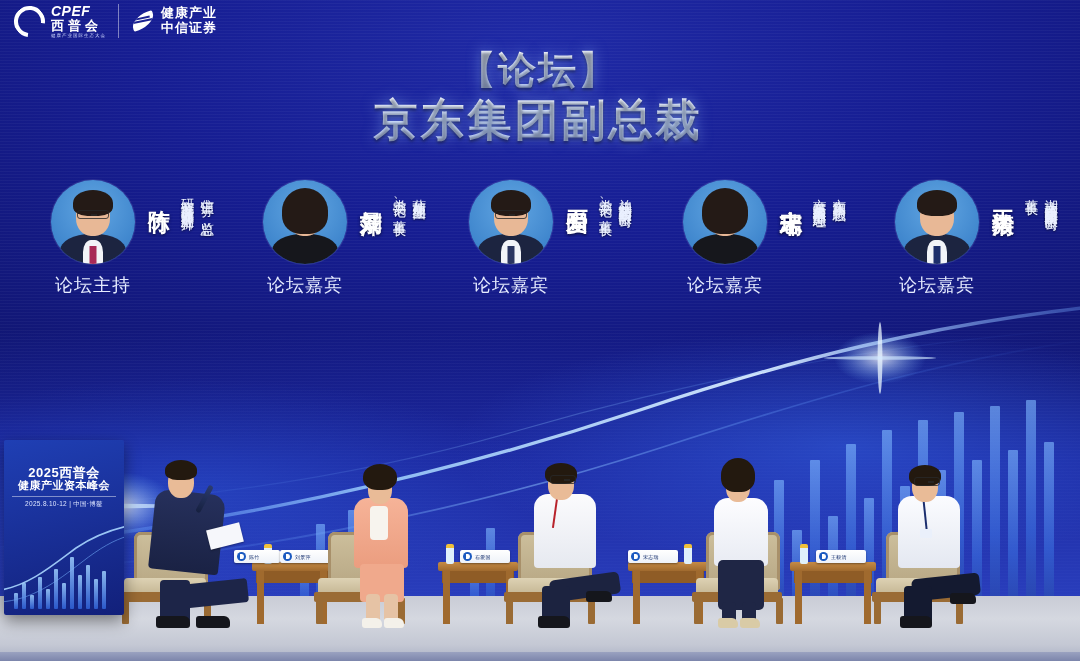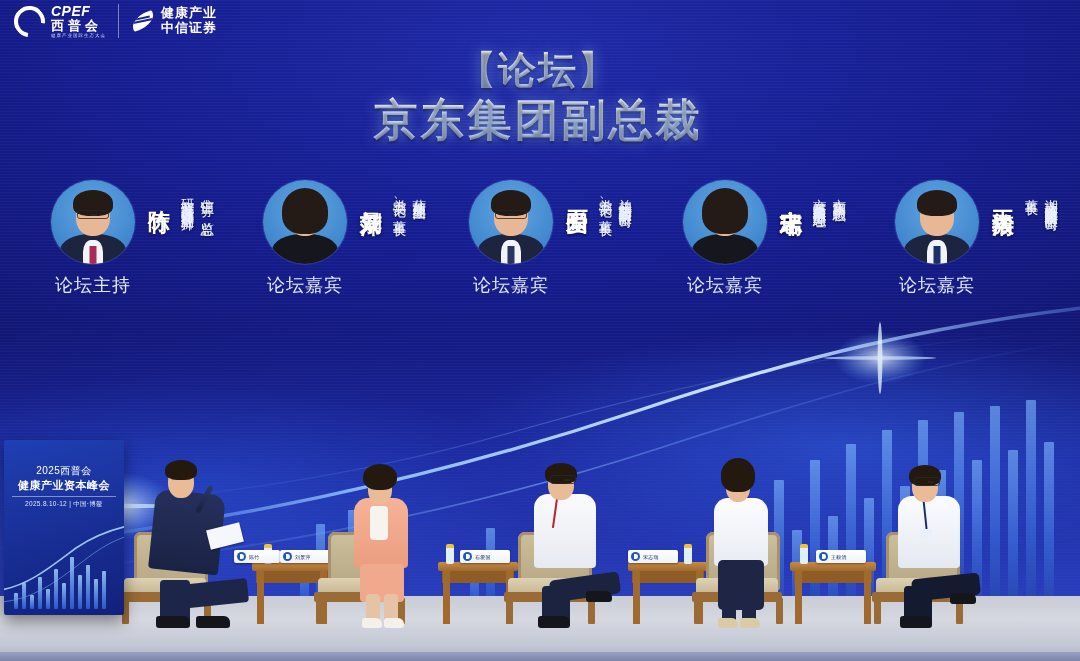--- a/index.html
+++ b/index.html
@@ -114,21 +114,21 @@
   }
   .floor-lip { position:absolute; left:0; bottom:0; width:1080px; height:9px; background:linear-gradient(180deg,#9aa2c0,#7c85ab); }
 
   .podium { position:absolute; left:4px; top:440px; width:120px; height:175px; }
   .podium-face {
     position:absolute; inset:0;
     background:linear-gradient(165deg,#1f3fb4 0%, #1b34a0 35%, #12207a 100%);
     border-radius:2px; overflow:hidden;
     box-shadow:0 6px 16px rgba(0,0,0,.45);
   }
-  .pod-t1 { position:absolute; left:6px; top:24px; width:108px; text-align:center; font-size:10px; font-weight:normal; color:#fff; letter-spacing:.5px; }
+  .pod-t1 { position:absolute; left:6px; top:24px; width:108px; text-align:center; font-size:13px; font-weight:bold; color:#fff; letter-spacing:.5px; }
   .pod-t2 { position:absolute; left:4px; top:38px; width:112px; text-align:center; font-size:11px; font-weight:bold; color:#fff; letter-spacing:.5px; }
   .pod-rule { position:absolute; left:8px; top:56px; width:104px; height:1px; background:rgba(255,255,255,.45); }
   .pod-t3 { position:absolute; left:4px; top:60px; width:112px; text-align:center; font-size:6.5px; color:#dde5ff; letter-spacing:.3px; }
   .pod-graphic { position:absolute; left:0; bottom:0; width:120px; height:95px; }
   .pod-bar { position:absolute; bottom:6px; background:linear-gradient(180deg,#9fd0ff,#2f62d8); opacity:.85; border-radius:1px; }
 
   
   .panel { position:absolute; left:0; top:415px; width:1080px; height:215px; }
 
   .chair { position:absolute; bottom:6px; }

